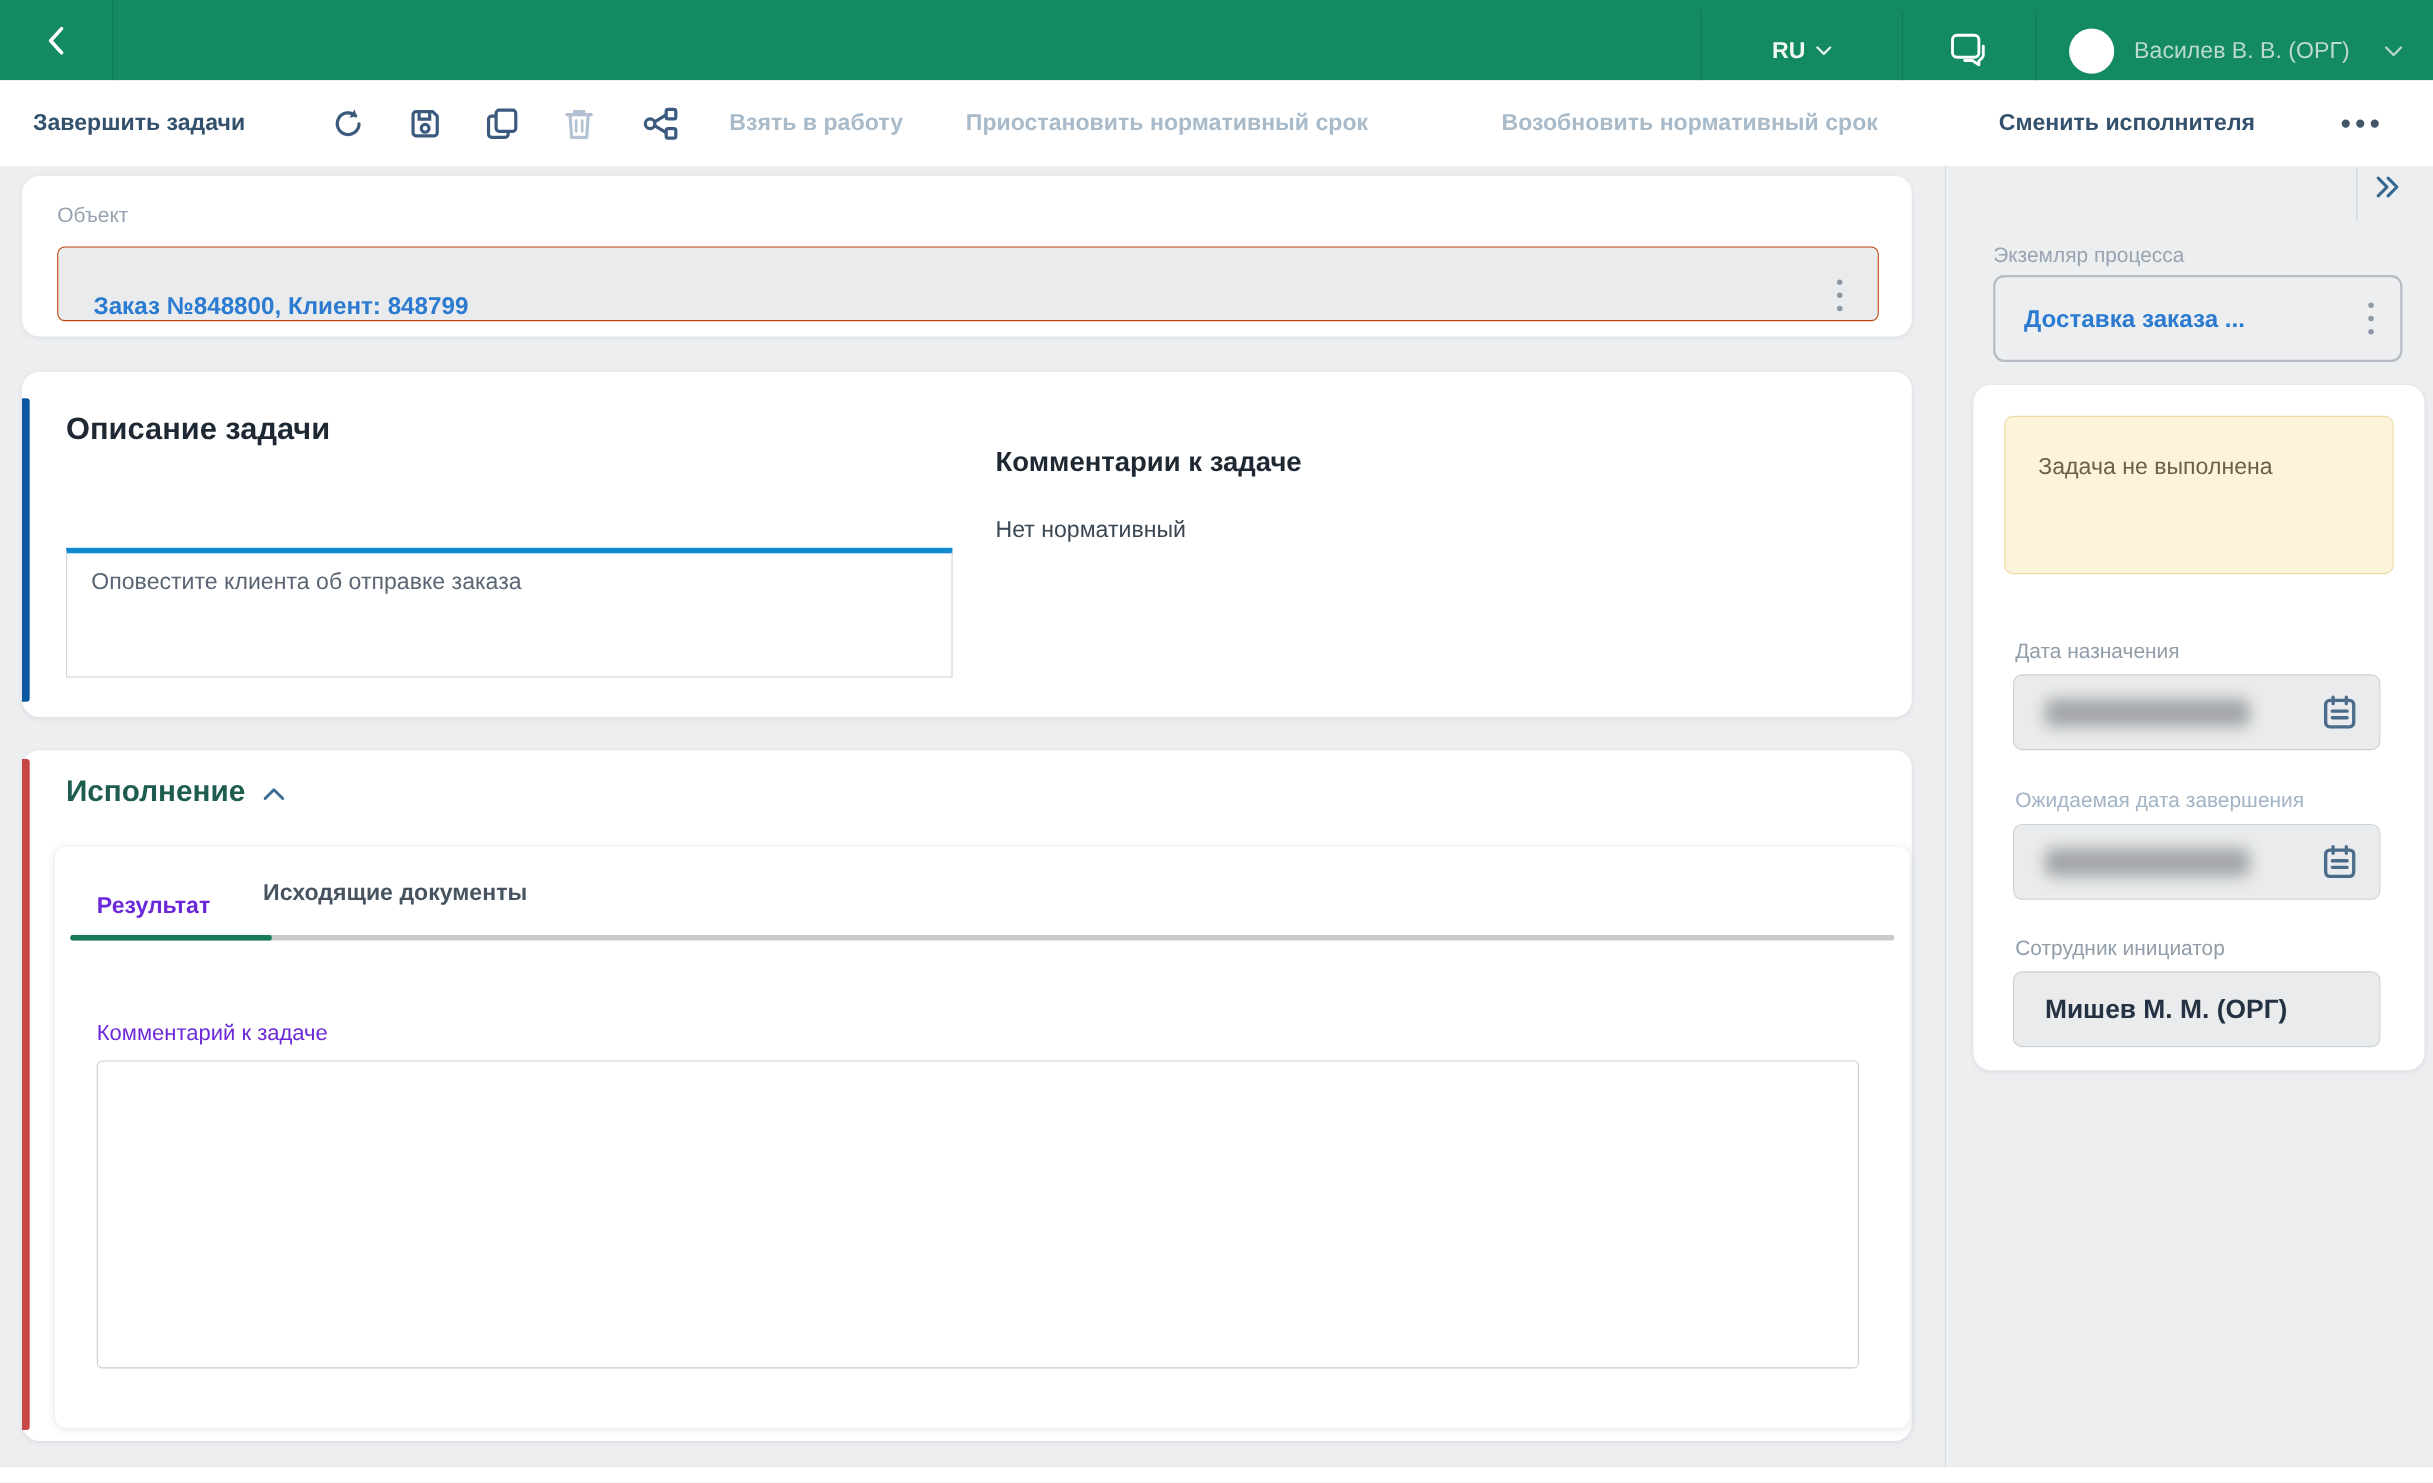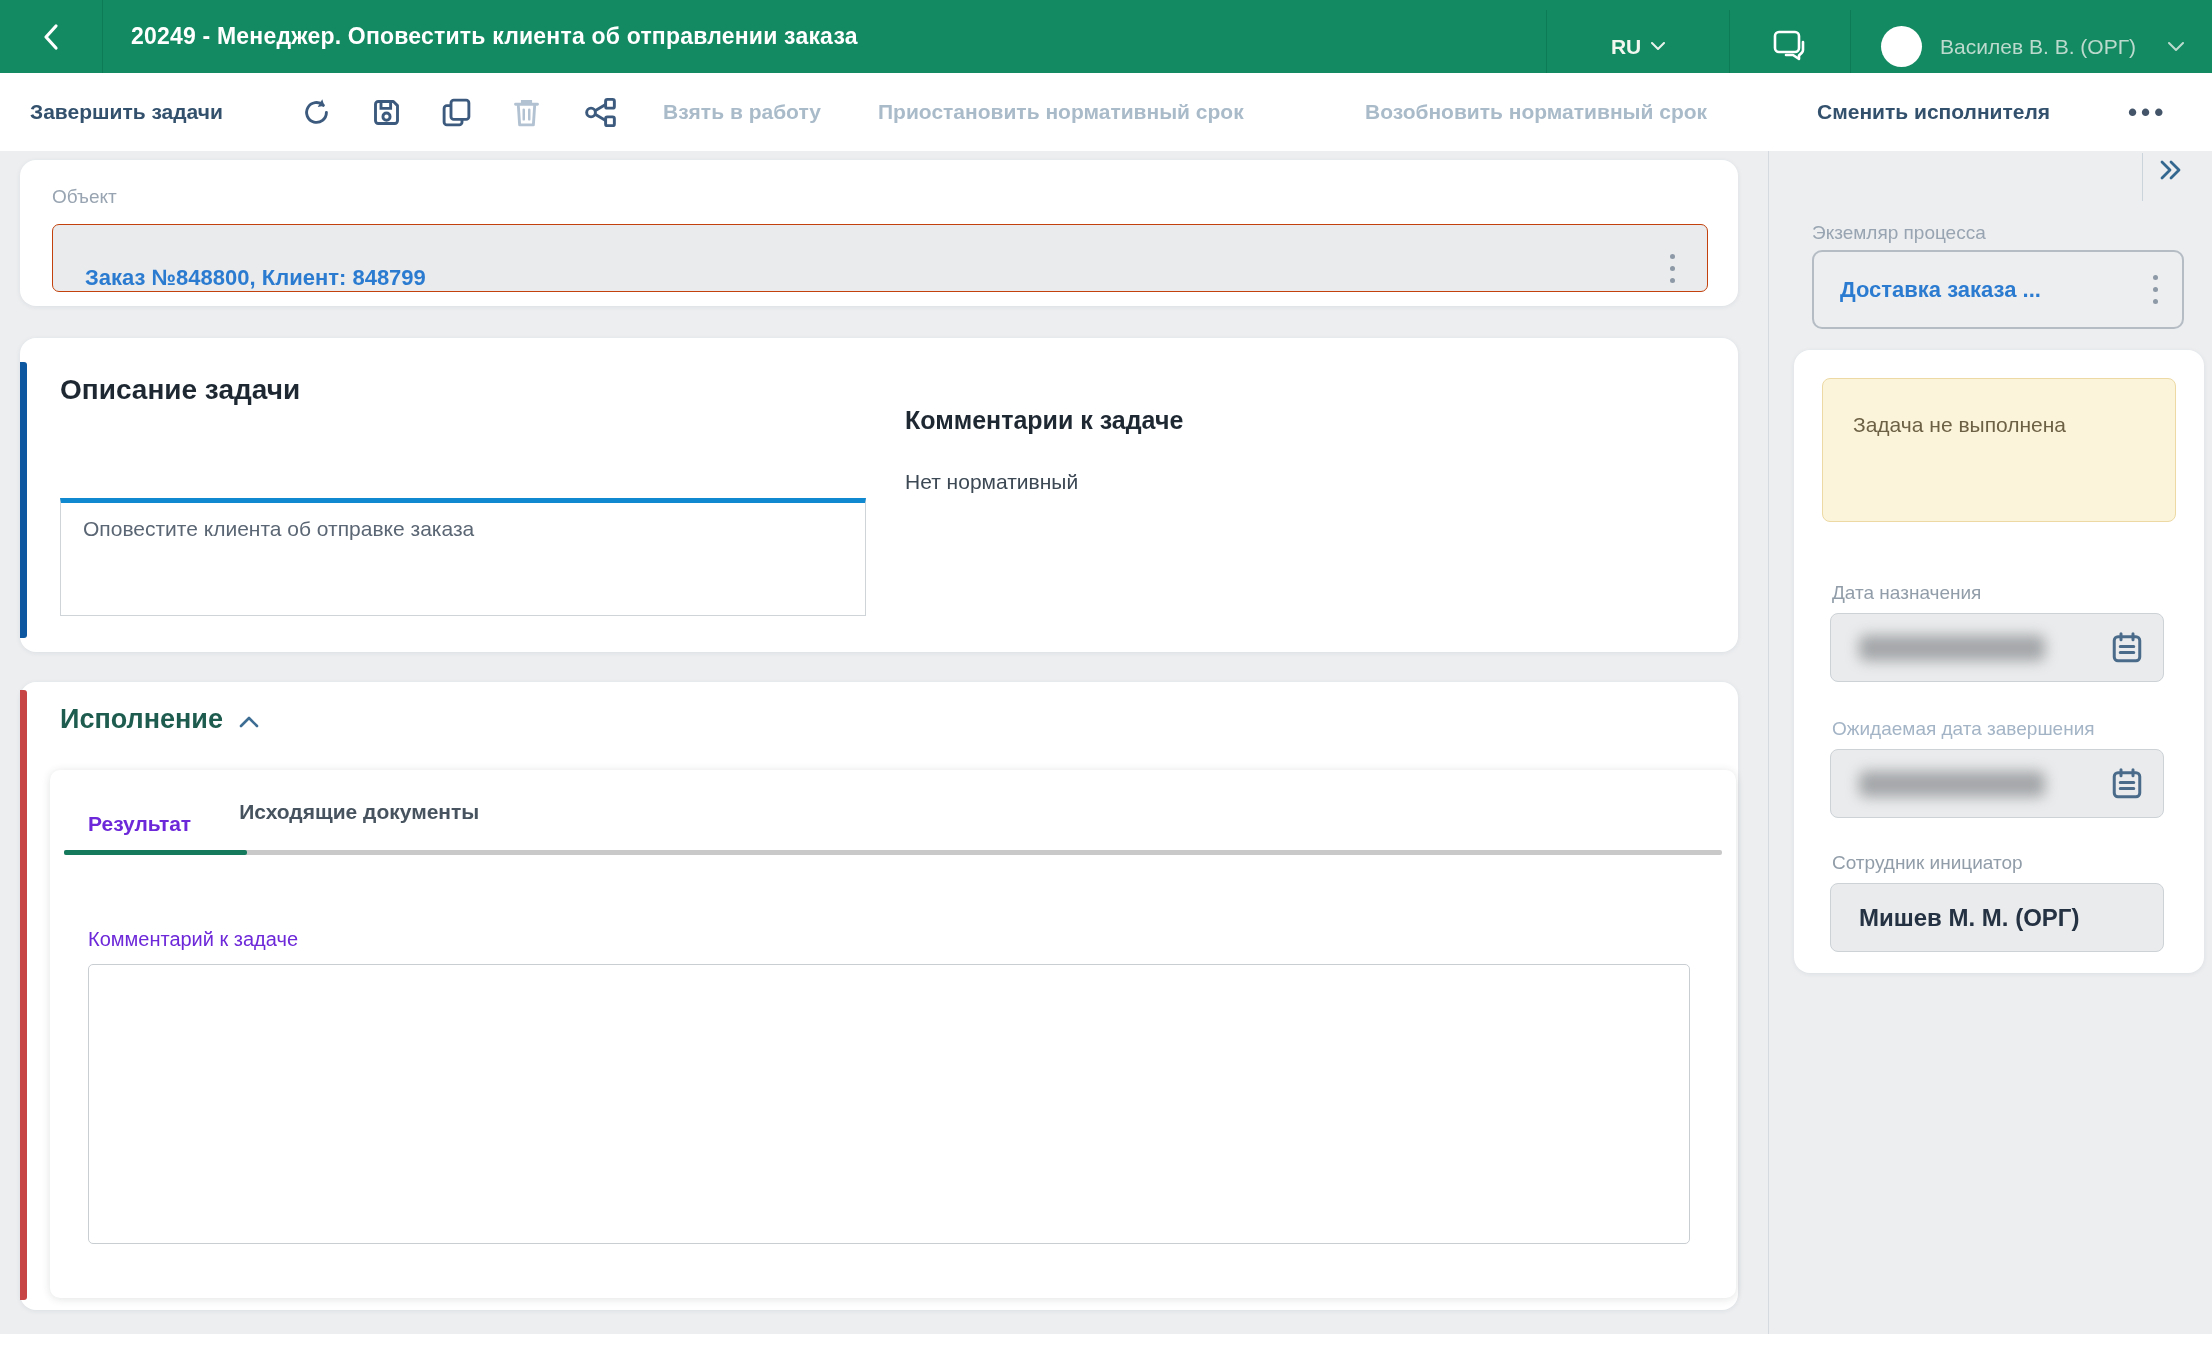--- a/index.html
+++ b/index.html
@@ -86,21 +86,20 @@
 <div class="app">
 
   <div class="topbar">
     <div class="back-btn">
       <span style="display:flex;">
         <svg width="22" height="30" viewBox="0 0 22 30">
             <polyline points="16,4 6,15 16,26" fill="none" stroke="#ffffff" stroke-width="3.2" stroke-linecap="round" stroke-linejoin="round"></polyline>
           </svg>
       </span>
     </div>
-    <div class="topbar-title">20249 - Менеджер. Оповестить клиента об отправлении заказа</div>
     <div class="topbar-right">
       <div class="v-sep"></div>
       <div class="lang-block">
         <span>RU</span>
         <span style="display:flex;">
           <svg width="14" height="9" viewBox="0 0 14 9">
               <polyline points="1,1 7,7 13,1" fill="none" stroke="#e8f3ec" stroke-width="2" stroke-linecap="round" stroke-linejoin="round"></polyline>
             </svg>
         </span>
       </div>

